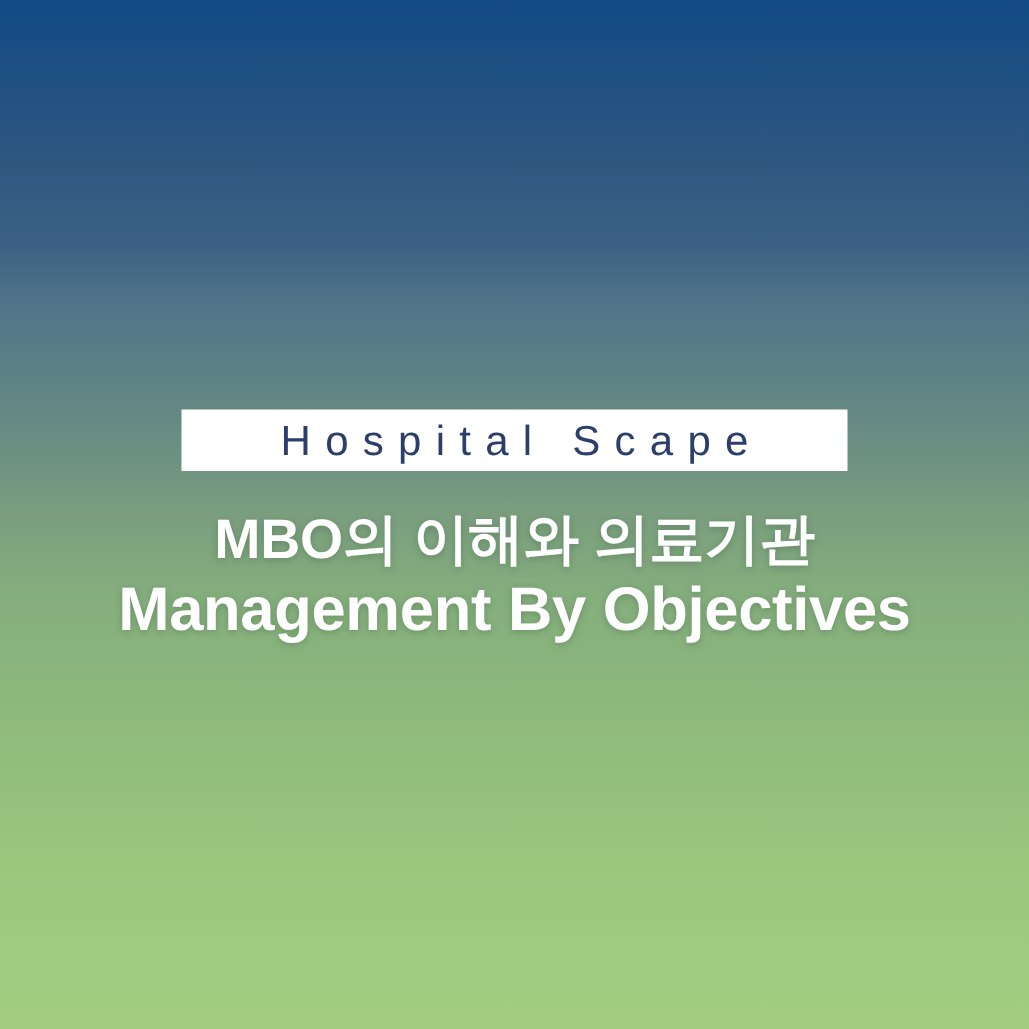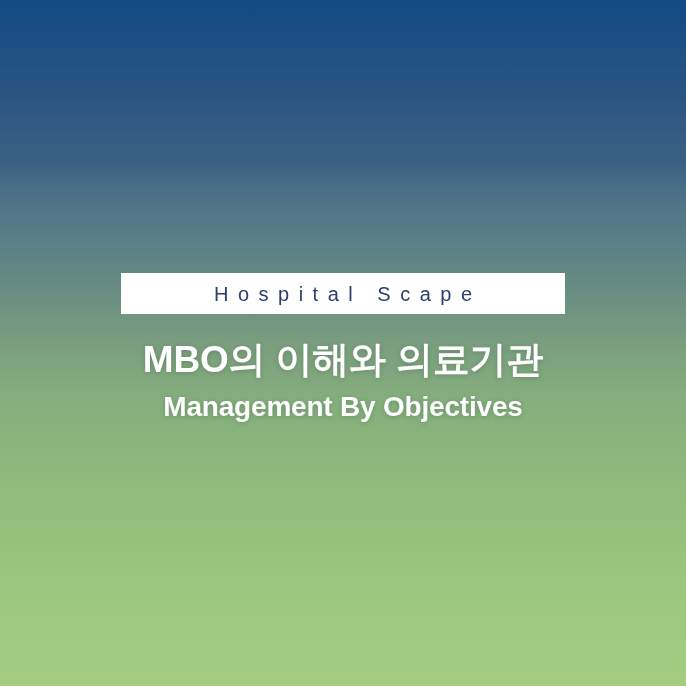--- a/index.html
+++ b/index.html
@@ -56,21 +56,21 @@
     height: 41px;
     background: #FFFFFF;
     display: flex;
     align-items: center;
     justify-content: center;
     box-sizing: border-box;
   }
   .banner-text {
     color: #2C3E6B;
     font-family: "Liberation Sans", sans-serif;
-    font-size: 20px;
+    font-size: 28px;
     font-weight: 400;
     letter-spacing: 9.5px;
     text-indent: 9.5px;
     line-height: 1;
     white-space: nowrap;
   }
 
   
   .headline {
     margin-top: 22px;
@@ -84,21 +84,21 @@
     text-shadow: 0 1px 5px rgba(40, 70, 50, 0.28);
     white-space: nowrap;
   }
   .headline-line {
     display: block;
   }
   .headline-line.line-1 {
     font-size: 37px;
   }
   .headline-line.line-2 {
-    font-size: 28px;
+    font-size: 41px;
   }
 </style>
 </head>
 <body>
 
 <div class="poster">
 
   <div class="content">
 
     <div class="banner">

